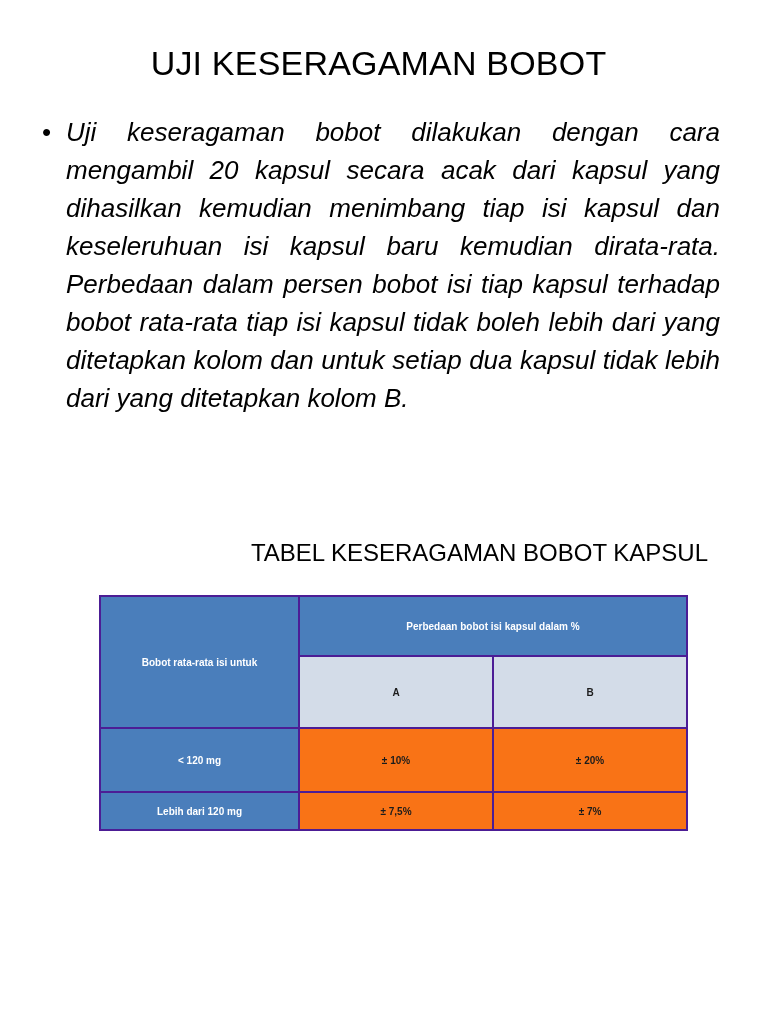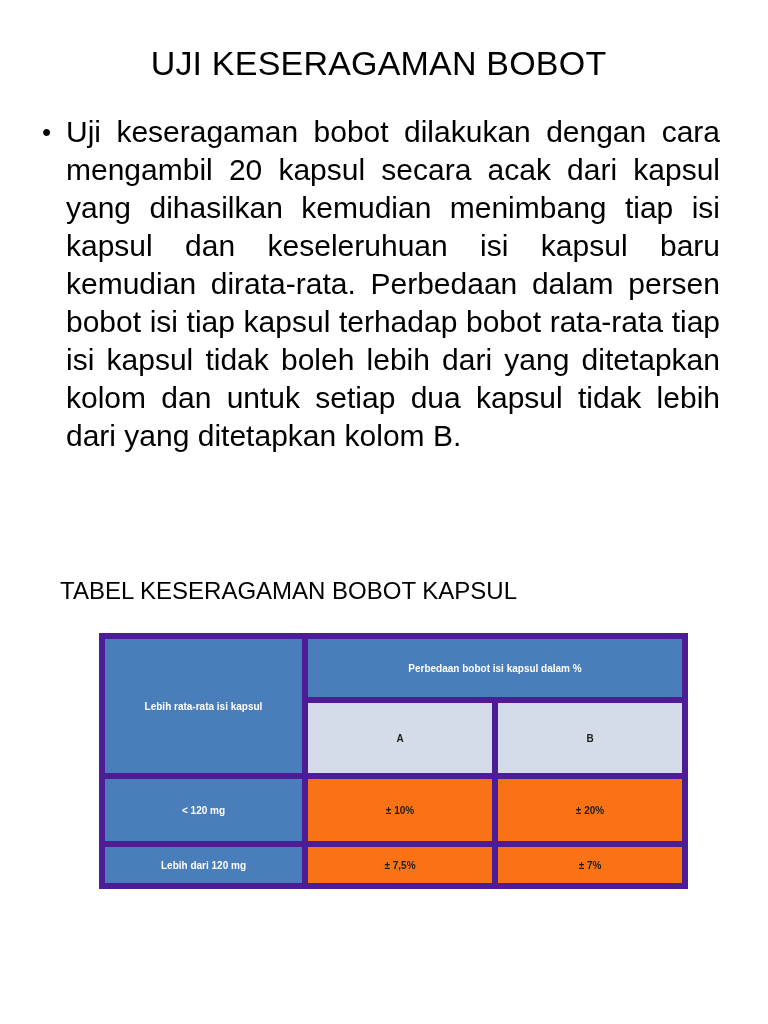--- a/index.html
+++ b/index.html
@@ -40,46 +40,47 @@
   }
   .bullet-dot {
     font-size: 26px;
     line-height: 38px;
     width: 24px;
     flex: 0 0 24px;
     text-align: left;
   }
   .bullet-text {
     flex: 1 1 auto;
-    font-size: 30px;
+    font-size: 26px;
     line-height: 38px;
     text-align: justify;
     text-justify: inter-word;
     hyphens: none;
+    font-style: italic;
   }
   .table-title {
     margin-top: 120px;
-    text-align: left;
+    text-align: right;
     font-size: 24px;
     line-height: 1.35;
     padding-left: 60px;
     padding-right: 60px;
   }
   .table-wrap {
     margin-top: 26px;
     padding-left: 99px;
     padding-right: 80px;
   }
   table.kb {
     border-collapse: collapse;
     width: 589px;
     table-layout: fixed;
   }
   table.kb td {
-    border: 6px solid #4c1d95;
+    border: 2px solid #4c1d95;
     font-size: 10px;
     font-weight: bold;
     text-align: center;
     vertical-align: middle;
     padding: 0;
   }
   .hdr-blue {
     background: #4a7ebb;
     color: #ffffff;
   }
@@ -117,21 +118,21 @@
   </div>
 
   <div class="table-title">
     <div>TABEL KESERAGAMAN BOBOT KAPSUL</div>
   </div>
 
   <div class="table-wrap">
     <table class="kb">
       <tbody>
         <tr>
-          <td class="cell-left-blue col-first" rowspan="2">Lebih rata-rata isi kapsul</td>
+          <td class="cell-left-blue col-first" rowspan="2">Bobot rata-rata isi untuk</td>
           <td class="hdr-blue h-row1" colspan="2">Perbedaan bobot isi kapsul dalam %</td>
         </tr>
         <tr>
           <td class="sub-grey h-row2 col-a">A</td>
           <td class="sub-grey h-row2 col-b">B</td>
         </tr>
         <tr>
           <td class="cell-left-blue h-row3">&lt; 120 mg</td>
           <td class="row-lite h-row3">± 10%</td>
           <td class="row-lite h-row3">± 20%</td>

